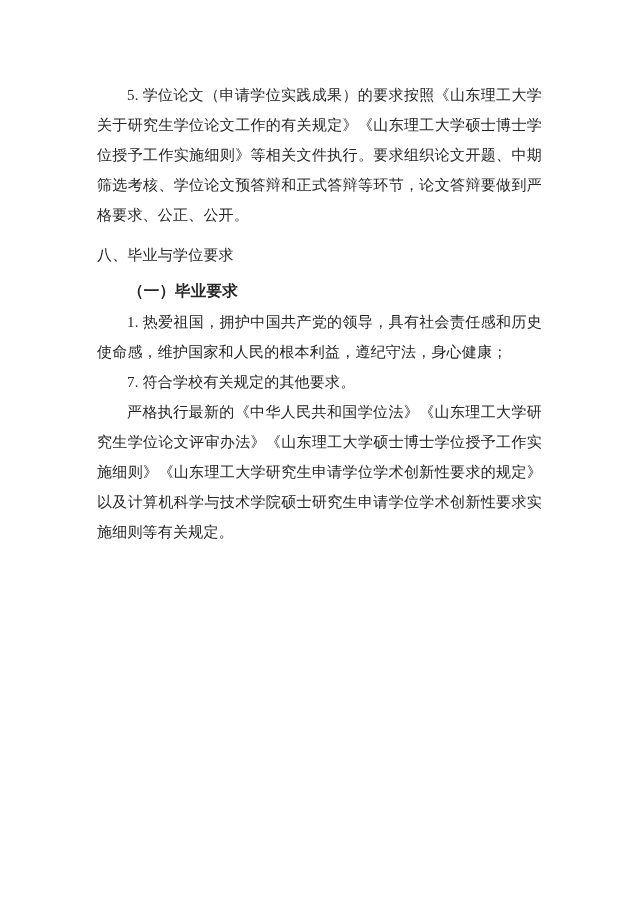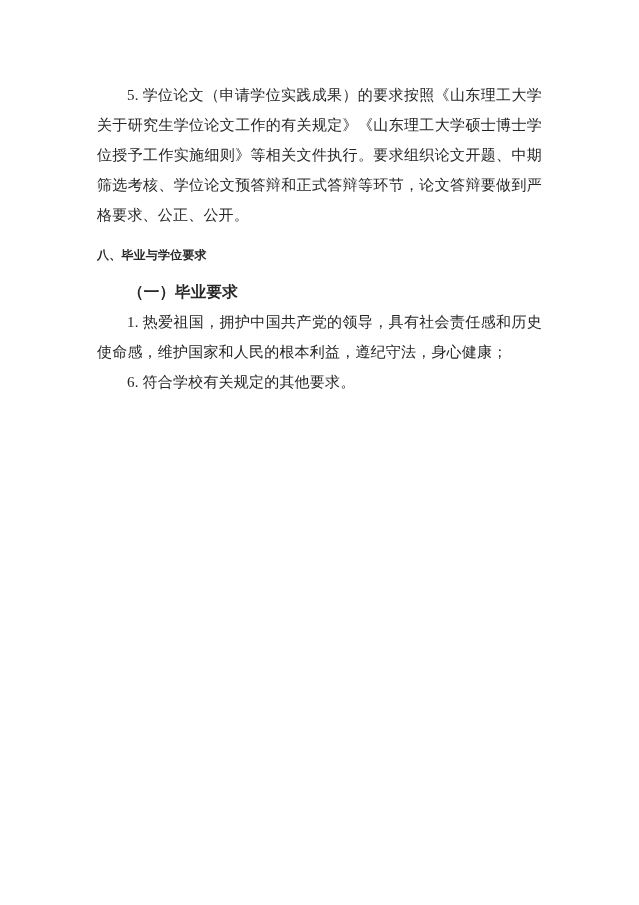--- a/index.html
+++ b/index.html
@@ -26,30 +26,30 @@
     font-size: 15px;
     line-height: 30px;
     color: #262626;
     text-align: justify;
     text-indent: 2em;
     letter-spacing: 0.2px;
   }
   .heading-main {
     margin: 10px 0 7px 0;
     font-family: "Liberation Sans", "DejaVu Sans", sans-serif;
-    font-weight: bold;
-    font-size: 12px;
+    font-weight: normal;
+    font-size: 15px;
     line-height: 30px;
     color: #262626;
     text-indent: 0;
     letter-spacing: 0.2px;
   }
   .heading-sub {
     margin: 0;
-    font-family: Liberation Serif, serif;
+    font-family: Liberation Mono, monospace;
     font-weight: bold;
     font-size: 15.5px;
     line-height: 30px;
     color: #262626;
     text-indent: 2em;
     letter-spacing: 0.2px;
   }
 </style>
 </head>
 <body>
@@ -61,17 +61,18 @@
   <h2 class="heading-main">八、毕业与学位要求</h2>
 
   <h3 class="heading-sub">（一）毕业要求</h3>
 
 
   <p class="para">1. 热爱祖国，拥护中国共产党的领导，具有社会责任感和历史使命感，维护国家和人民的根本利益，遵纪守法，身心健康；</p>
 
 
 
 
-  <p class="para">6. 符合学校有关规定的其他要求。</p>
+  <p class="para">7. 符合学校有关规定的其他要求。</p>
 
 
+  <p class="para">严格执行最新的《中华人民共和国学位法》《山东理工大学研究生学位论文评审办法》《山东理工大学硕士博士学位授予工作实施细则》《山东理工大学研究生申请学位学术创新性要求的规定》以及计算机科学与技术学院硕士研究生申请学位学术创新性要求实施细则等有关规定。</p>
 
 </div>
 
 </body></html>

